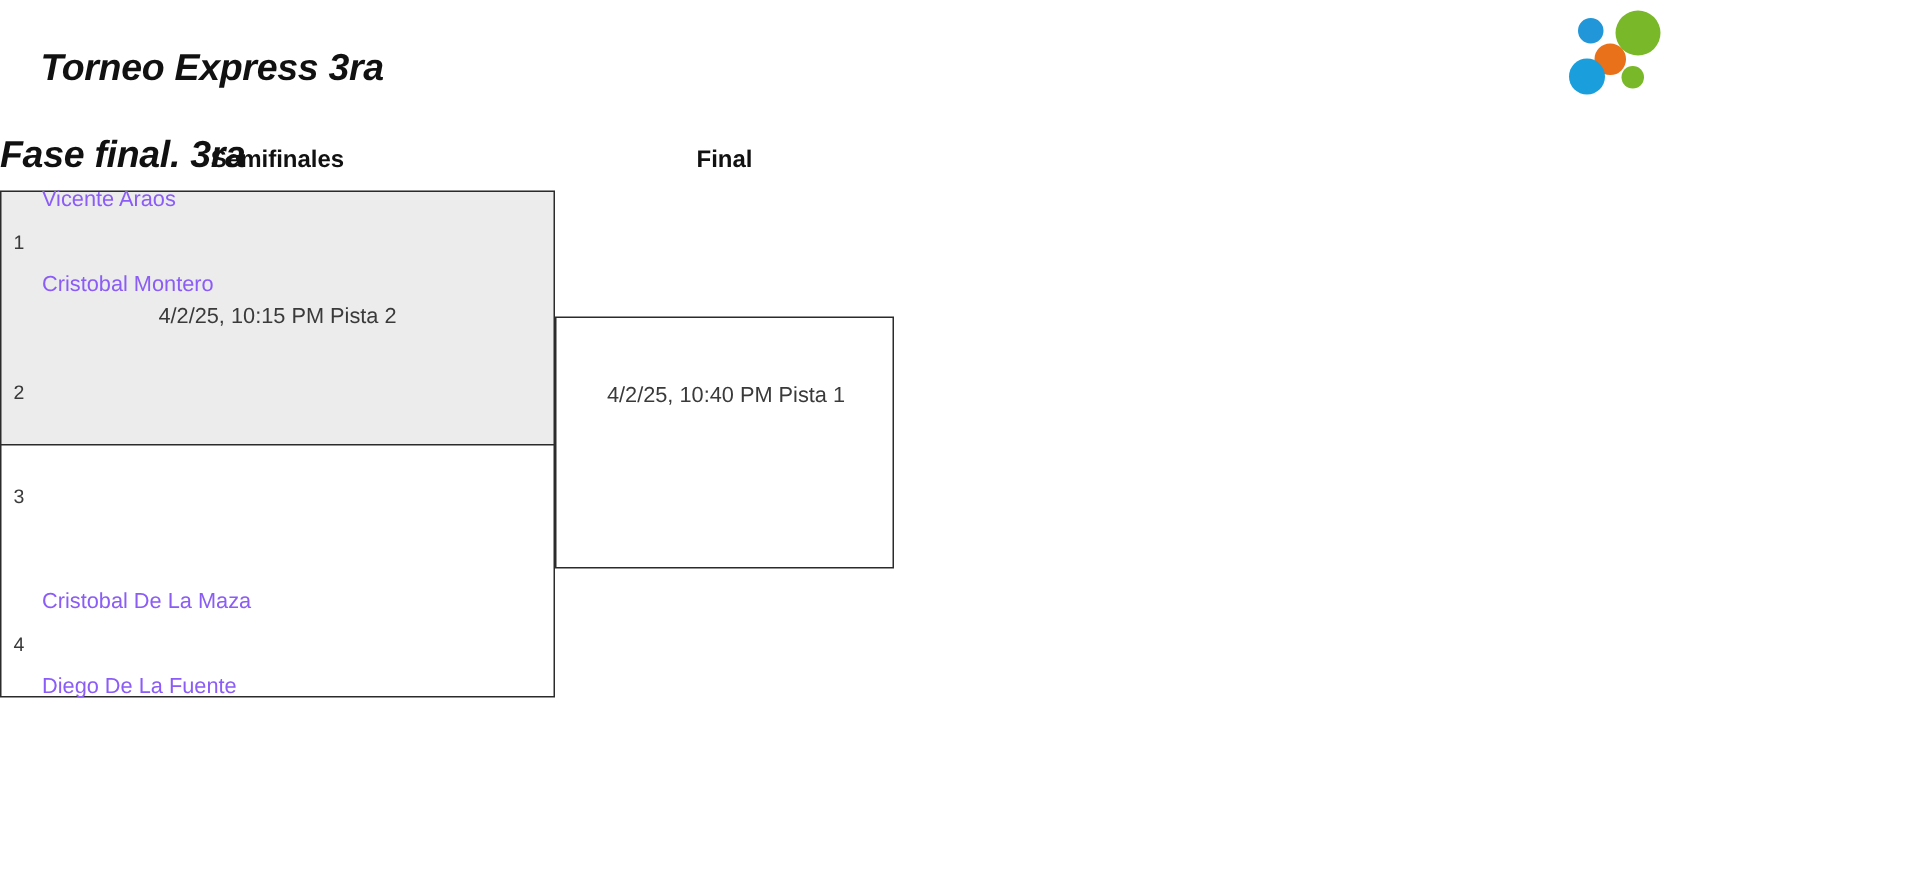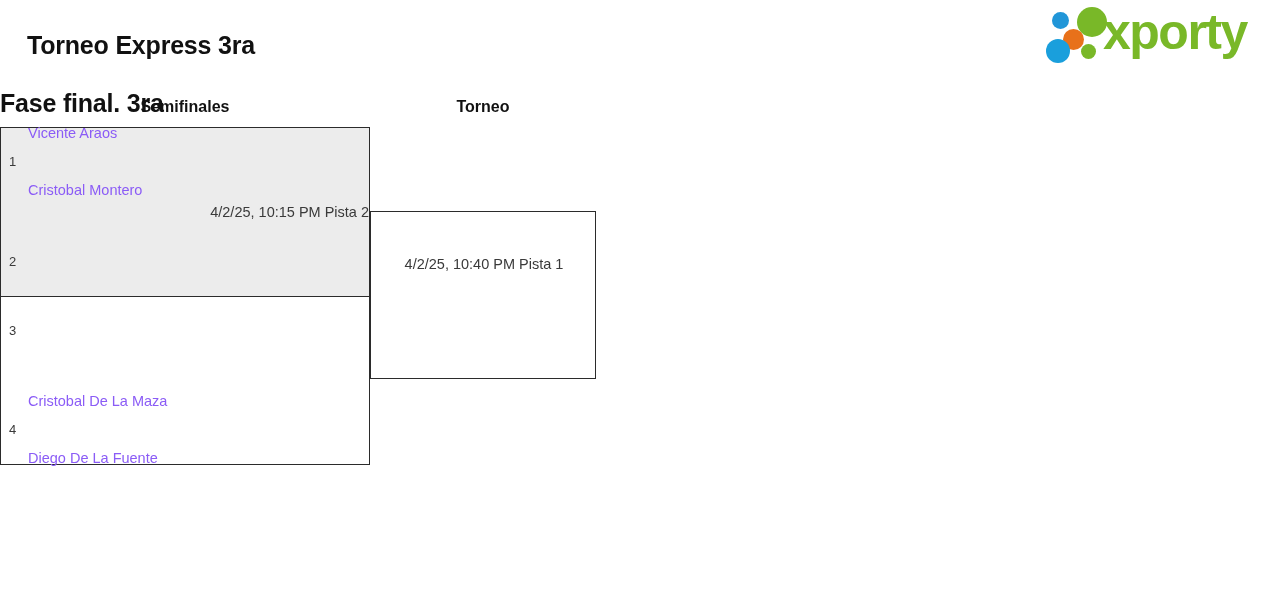--- a/index.html
+++ b/index.html
@@ -16,20 +16,21 @@
     color: #1a1a1a;
     overflow: hidden;
   }
 
   
   #page-header {
     position: absolute;
     left: 0; top: 0;
     width: 1280px;
     height: 80px;
+    font-style: italic;
   }
   #tournament-title {
     position: absolute;
     left: 0;
     top: 2px;
     font-size: 25px;
     line-height: 29px;
     font-weight: 700;
     letter-spacing: -0.2px;
     color: #111111;
@@ -138,21 +139,21 @@
     white-space: pre;
   }
   .player-line { display: block; }
 
   .match-meta {
     position: absolute;
     left: 0;
     width: 100%;
     top: 50%;
     transform: translateY(-50%);
-    text-align: right;
+    text-align: center;
     font-size: 14.5px;
     line-height: 19px;
     color: #3a3a3a;
   }
   #match-final-1 .match-meta {
     top: 43px;
     transform: none;
     text-align: center;
     padding-left: 2px;
   }
@@ -168,27 +169,26 @@
   </div>
 
   <div id="brand-logo">
     <div id="logo-dots">
       <span class="logo-dot dot-blue-small"></span>
       <span class="logo-dot dot-green-large"></span>
       <span class="logo-dot dot-orange"></span>
       <span class="logo-dot dot-blue-large"></span>
       <span class="logo-dot dot-green-small"></span>
     </div>
-    <div id="logo-wordmark">xporty</div>
   </div>
 
 </div>
 
 <div class="round-header" id="round-header-0">Semifinales</div>
-<div class="round-header" id="round-header-1">Torneo</div>
+<div class="round-header" id="round-header-1">Final</div>
 
 <div id="bracket">
 
   <div class="round" id="round-semifinales">
 
     <div class="match shaded" id="match-sf-1">
       <div class="slot slot-top">
         <div class="seed">1</div>
         <div class="players">
           <span class="player-line">Vicente Araos</span>

